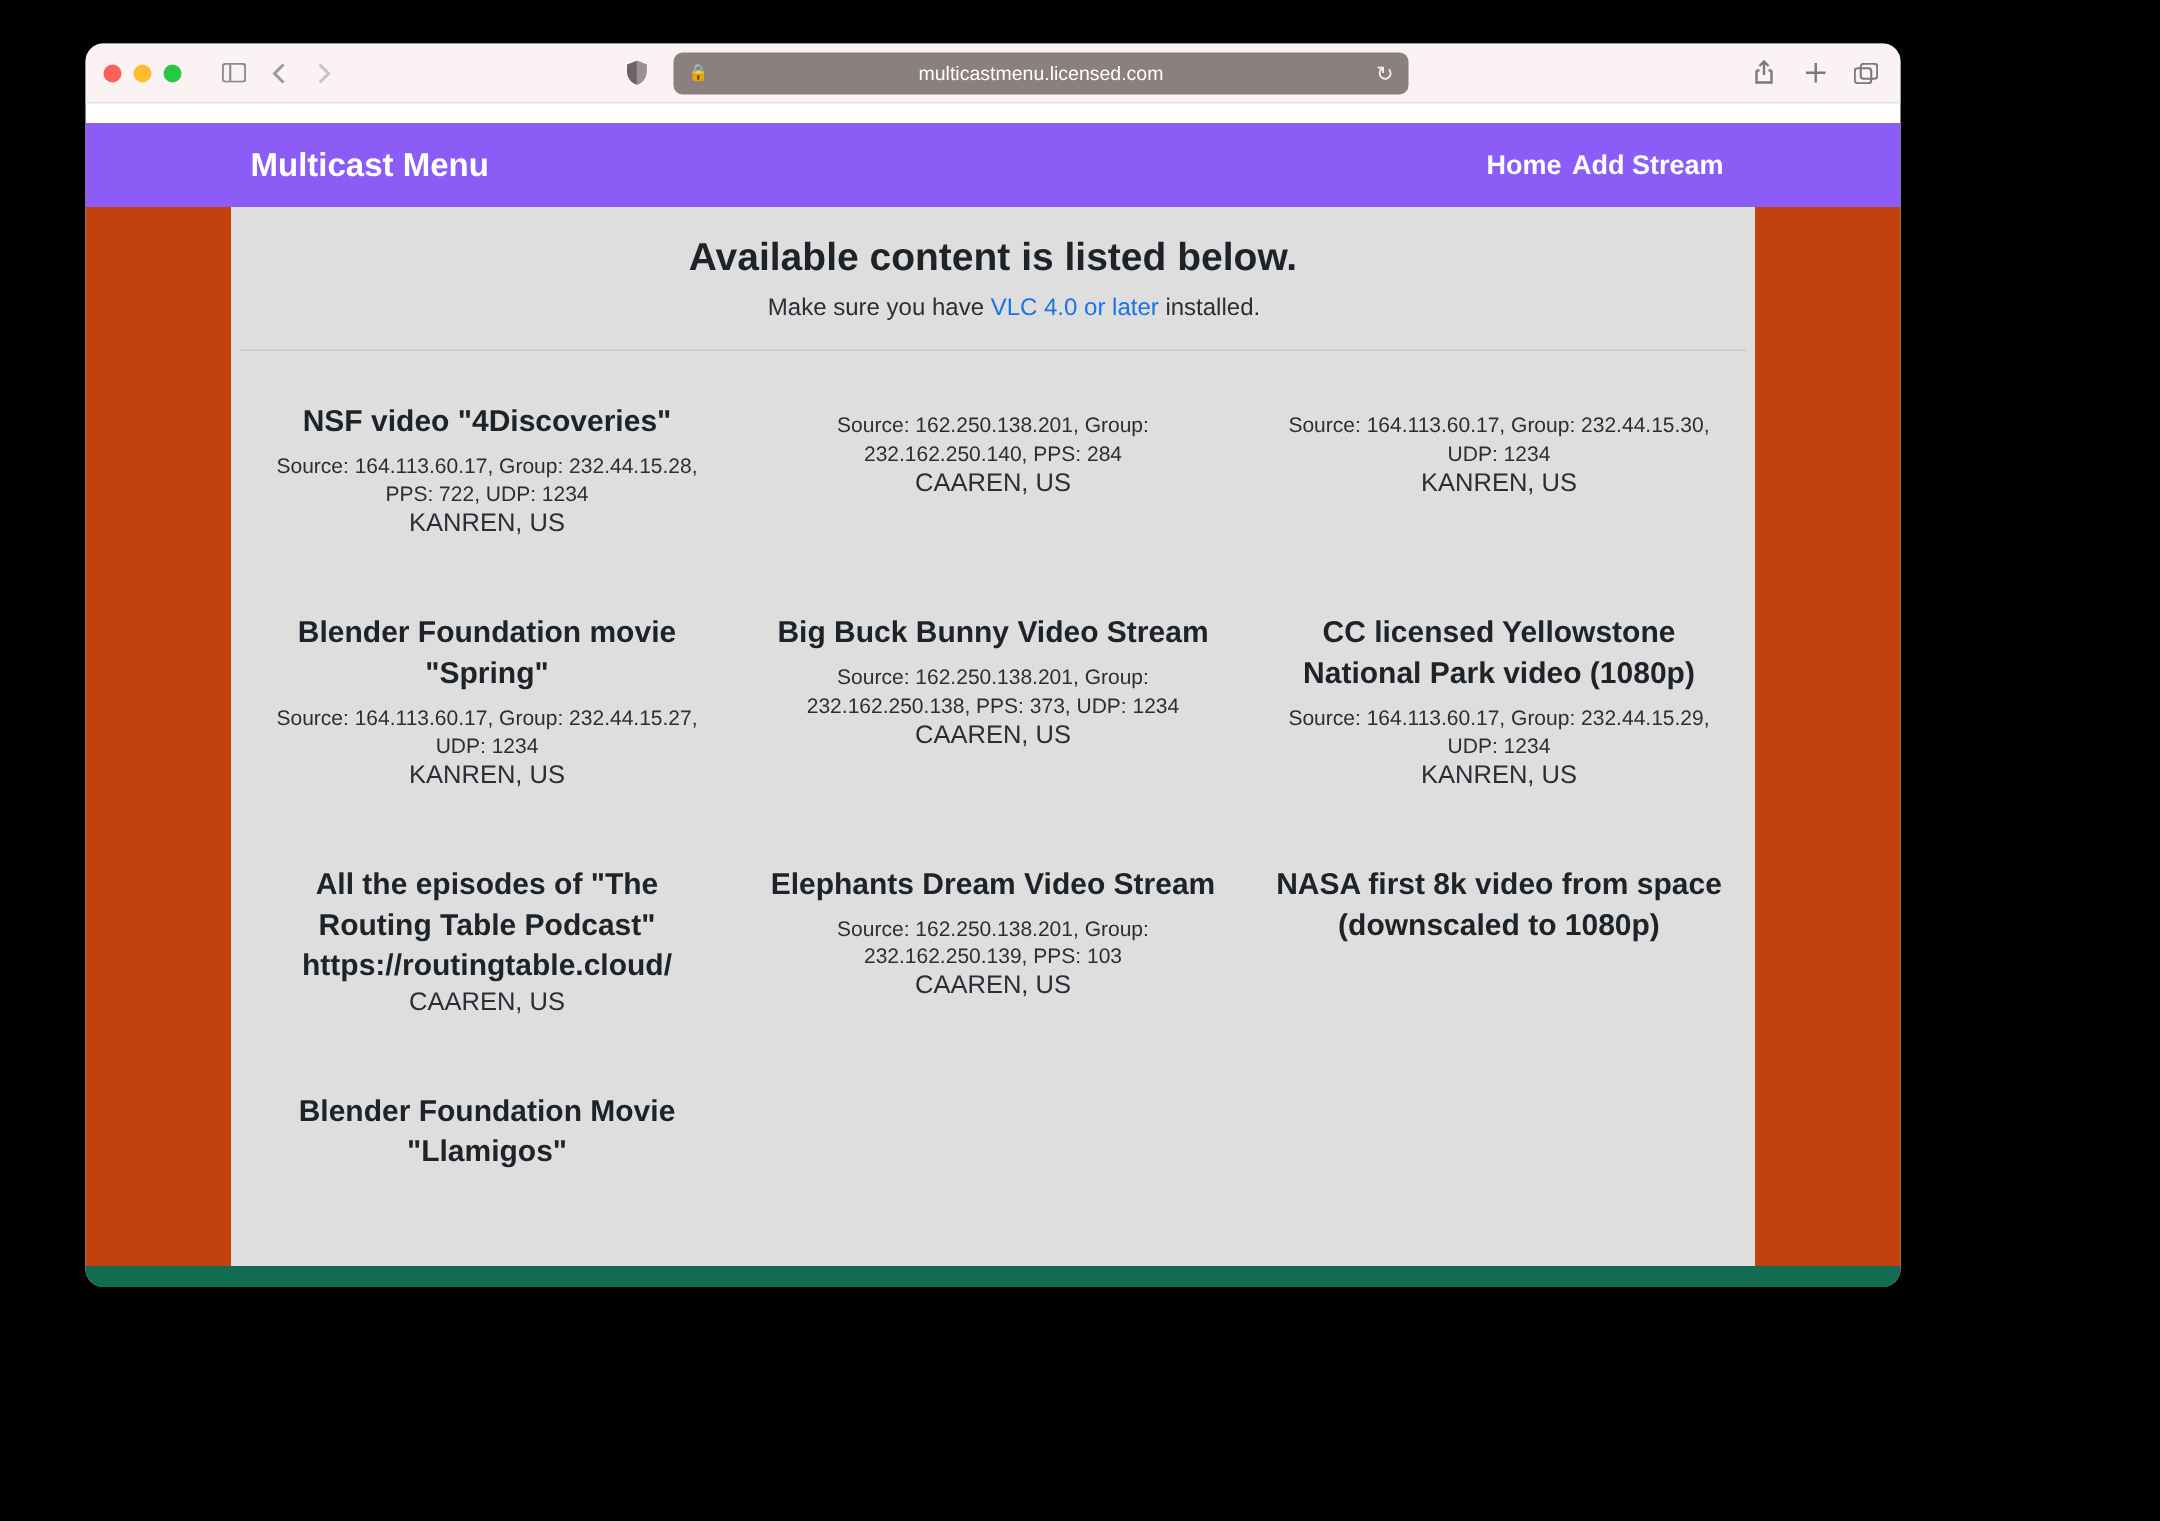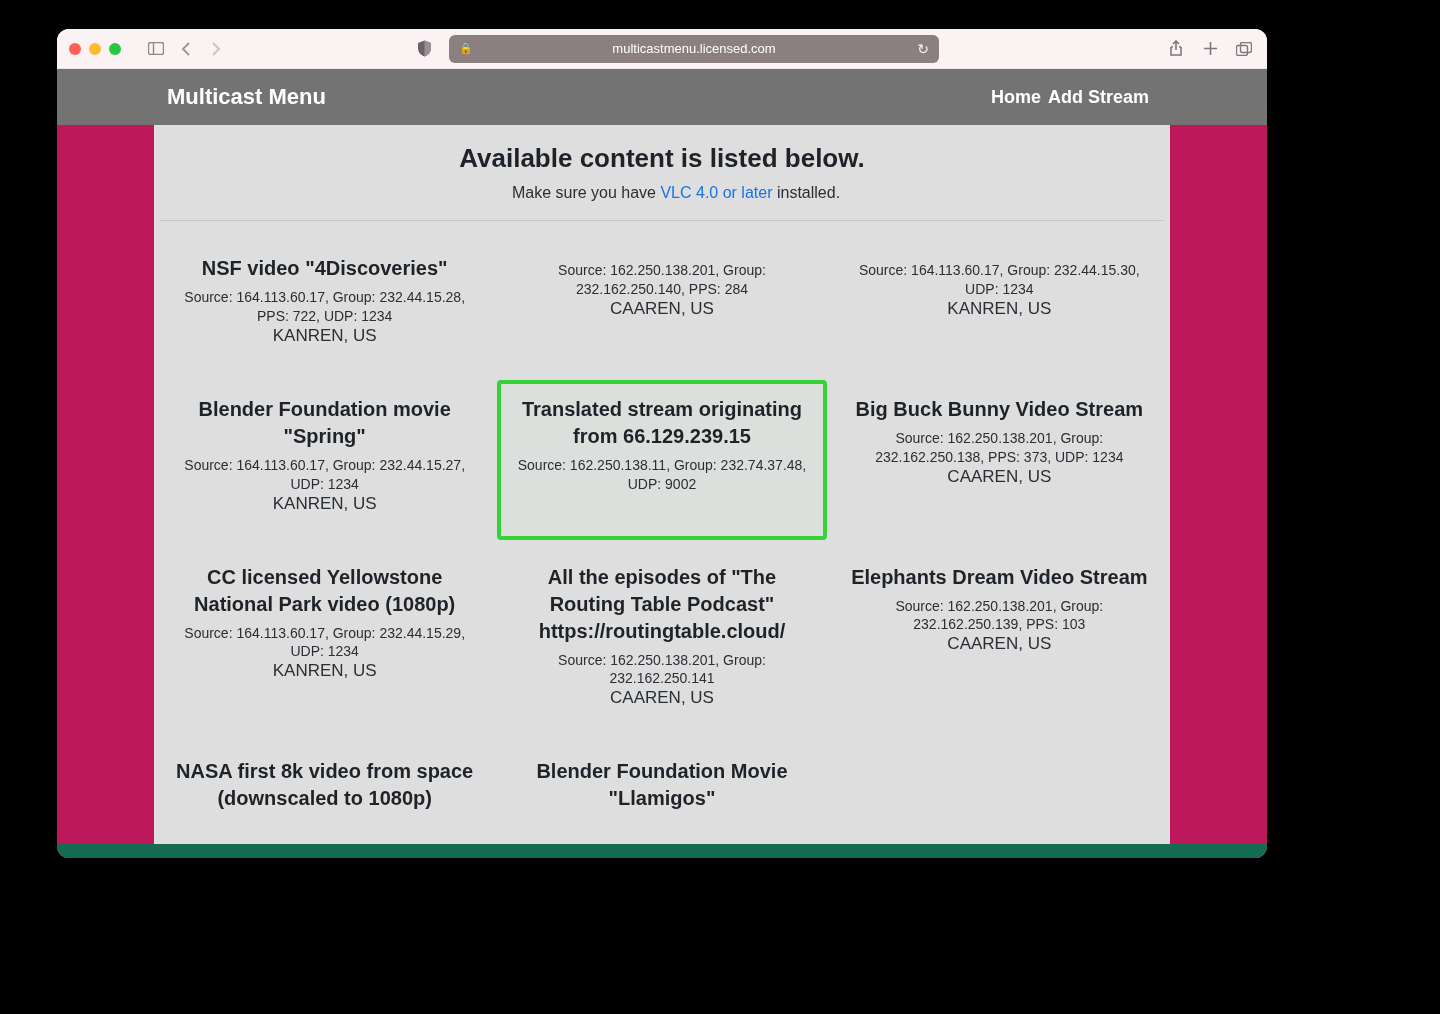--- a/index.html
+++ b/index.html
@@ -48,33 +48,34 @@
     font-size:13px;
     position:relative;
   }
   .addr .lock { position:absolute; left:10px; font-size:11px; }
   .addr .reload { position:absolute; right:10px; font-size:14px; opacity:.9; }
   .right-tools { margin-left:auto; display:flex; gap:12px; align-items:center; }
   .shield { margin-right:6px; color:#6d6365; }
 
   .site-nav {
     height: 56px;
-    background: #737373;
+    background: #8b5cf6;
     display:flex;
     align-items:center;
     padding: 0 20px;
     color:#fff;
+    margin-top:13px;
   }
   .brand { font-size:22px; font-weight:700; margin-left:90px; }
   .nav-right { margin-left:auto; display:flex; gap:7px; margin-right:98px; }
   .nav-link { font-size:18px; font-weight:600; }
 
   .page-body {
     display:flex; justify-content:center;
-    background:#be185d;
+    background:#c2410c;
     height: calc(100% - 40px - 56px);
     overflow:hidden;
   }
   .content-panel {
     width: 1016px;
     background:#dddedd;
     padding-top: 18px;
     height:100%;
   }
   .hero-title { text-align:center; font-size:26px; font-weight:700; color:#1e2329; }
@@ -194,37 +195,32 @@
           </div>
           <div class="card">
             <div class="meta">Source: 164.113.60.17, Group: 232.44.15.30, UDP: 1234</div>
             <div class="loc">KANREN, US</div>
           </div>
           <div class="card">
             <h3>Blender Foundation movie "Spring"</h3>
             <div class="meta">Source: 164.113.60.17, Group: 232.44.15.27, UDP: 1234</div>
             <div class="loc">KANREN, US</div>
           </div>
-          <div class="card hi">
-            <h3>Translated stream originating from 66.129.239.15</h3>
-            <div class="meta">Source: 162.250.138.11, Group: 232.74.37.48, UDP: 9002</div>
-          </div>
           <div class="card">
             <h3>Big Buck Bunny Video Stream</h3>
             <div class="meta">Source: 162.250.138.201, Group: 232.162.250.138, PPS: 373, UDP: 1234</div>
             <div class="loc">CAAREN, US</div>
           </div>
           <div class="card">
             <h3>CC licensed Yellowstone National Park video (1080p)</h3>
             <div class="meta">Source: 164.113.60.17, Group: 232.44.15.29, UDP: 1234</div>
             <div class="loc">KANREN, US</div>
           </div>
           <div class="card">
             <h3>All the episodes of "The Routing Table Podcast" https://routingtable.cloud/</h3>
-            <div class="meta">Source: 162.250.138.201, Group: 232.162.250.141</div>
             <div class="loc">CAAREN, US</div>
           </div>
           <div class="card">
             <h3>Elephants Dream Video Stream</h3>
             <div class="meta">Source: 162.250.138.201, Group: 232.162.250.139, PPS: 103</div>
             <div class="loc">CAAREN, US</div>
           </div>
           <div class="card">
             <h3>NASA first 8k video from space (downscaled to 1080p)</h3>
           </div>

